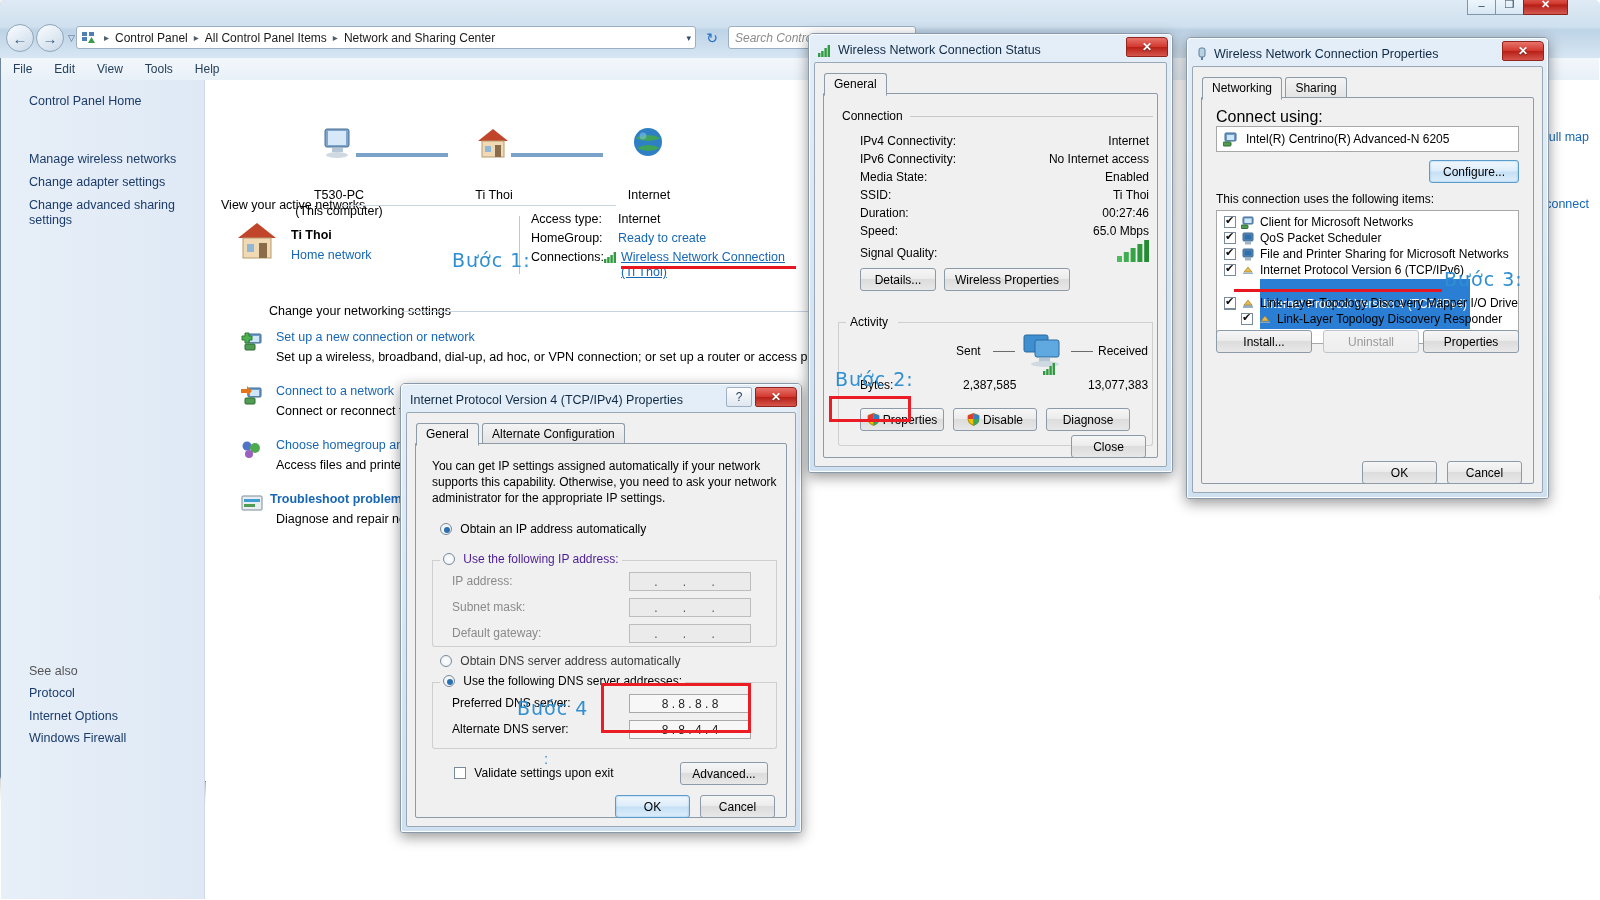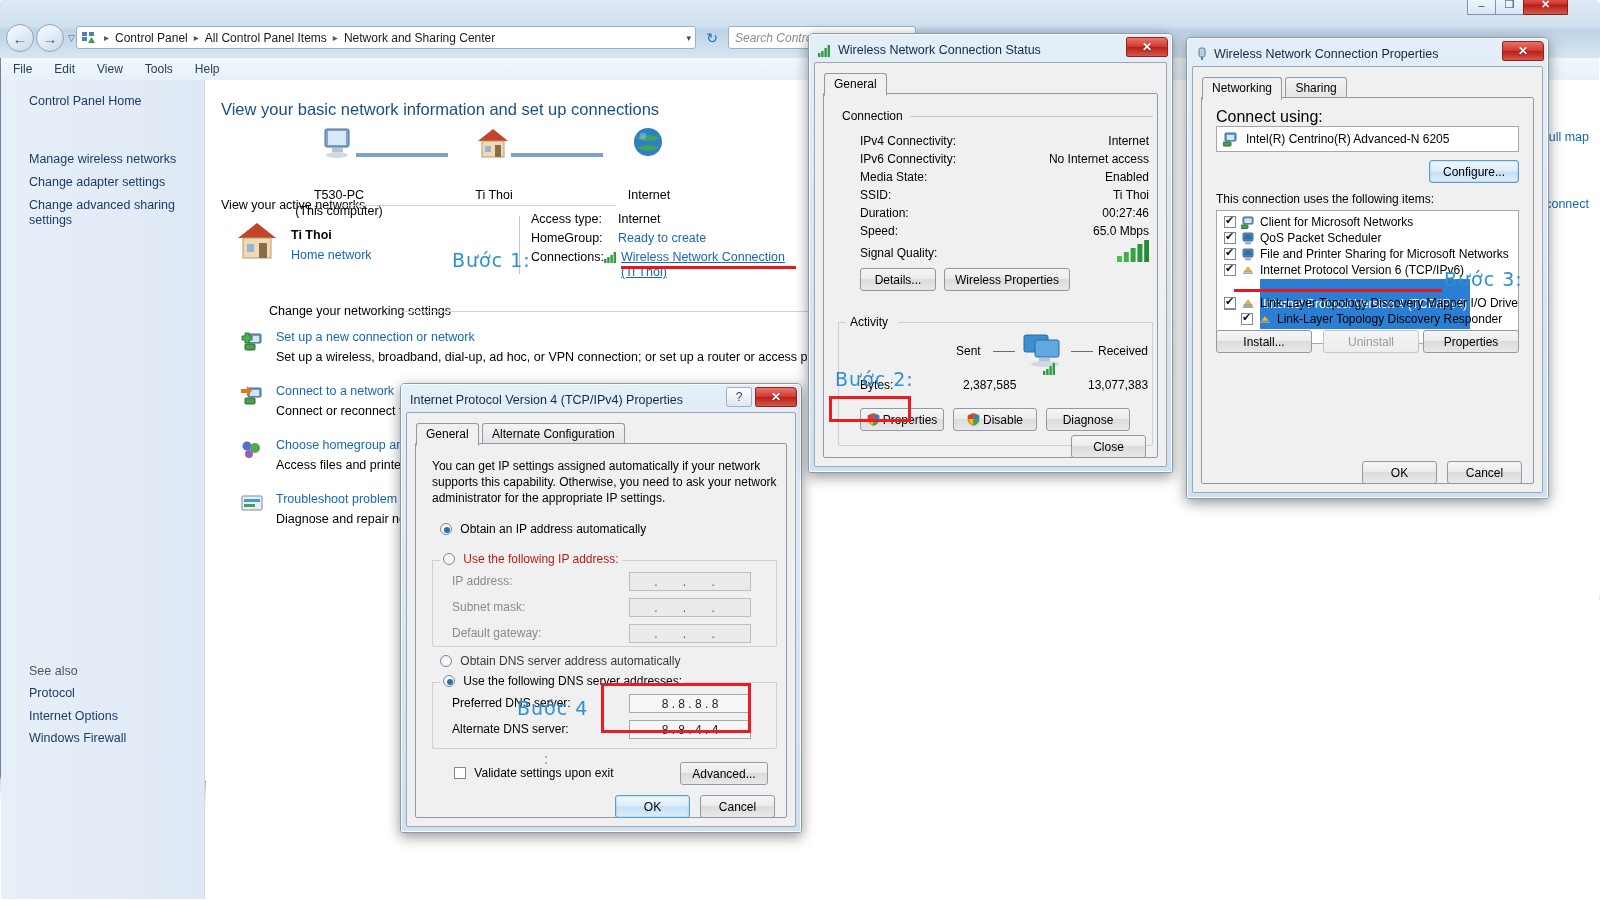--- a/index.html
+++ b/index.html
@@ -246,21 +246,20 @@
     <div class="sidelink" style="position:absolute;left:28px;top:95px;">Change adapter settings</div>
     <div class="sidelink" style="position:absolute;left:28px;top:118px;width:150px;line-height:15px;">Change advanced sharing settings</div>
 
     <div class="sidehead" style="position:absolute;left:28px;top:584px;">See also</div>
     <div class="sidelink" style="position:absolute;left:28px;top:606px;">Protocol</div>
     <div class="sidelink" style="position:absolute;left:28px;top:629px;">Internet Options</div>
     <div class="sidelink" style="position:absolute;left:28px;top:651px;">Windows Firewall</div>
   </div>
 
   <div id="cpcontent">
-    <div class="h1blue" style="position:absolute;left:15px;top:20px;">View your basic network information and set up connections</div>
     <div class="cplink" style="position:absolute;right:10px;top:50px;">See full map</div>
 
     <div style="position:absolute;left:15px;top:46px;width:710px;height:70px;">
       <div style="position:absolute;left:70px;top:0;text-align:center;width:96px;">
         <svg width="36" height="34" viewBox="0 0 36 34">
             <rect x="4" y="3" width="24" height="18" rx="2" fill="#7ea6cc" stroke="#4a6e92"></rect>
             <rect x="7" y="5" width="18" height="14" fill="#d7e9f8"></rect>
             <rect x="11" y="22" width="11" height="4" fill="#b5c7d6"></rect>
             <ellipse cx="16" cy="29" rx="11" ry="3" fill="#cfd9e2"></ellipse>
           </svg>
@@ -361,21 +360,21 @@
     <div class="cplink" style="position:absolute;left:70px;top:358px;">Choose homegroup an</div>
     <div style="position:absolute;left:70px;top:378px;font-size:12.5px;">Access files and printer</div>
 
     <div style="position:absolute;left:35px;top:414px;">
       <svg width="22" height="20" viewBox="0 0 22 20">
           <rect x="1" y="2" width="20" height="14" rx="1" fill="#e9eef3" stroke="#7d8b99"></rect>
           <rect x="3" y="5" width="16" height="3" fill="#3f9fd4"></rect>
           <rect x="3" y="10" width="11" height="3" fill="#4f9c52"></rect>
         </svg>
     </div>
-    <div class="cplink" style="position:absolute;left:70px;top:412px;">Troubleshoot problem</div>
+    <div class="cplink" style="position:absolute;left:64px;top:412px;font-weight:bold;">Troubleshoot problem</div>
     <div style="position:absolute;left:70px;top:432px;font-size:12.5px;">Diagnose and repair ne</div>
   </div>
 </div>
 
 <div class="annot" style="left:452px;top:249px;z-index:6;">Bước 1:</div>
 
 <div class="win" id="ipv4dlg" style="left:400px;top:383px;width:402px;height:450px;z-index:10;">
   <div class="win-frame">
     <div class="titlebar">
       <span class="ttl">Internet Protocol Version 4 (TCP/IPv4) Properties</span>
@@ -396,21 +395,21 @@
           <span class="ro-radio on"></span>
           <span style="margin-left:5px;">Obtain an IP address automatically</span>
         </div>
 
         <div class="group" style="left:16px;top:108px;width:345px;height:95px;">
           <div style="position:absolute;left:0;top:8px;width:100%;height:87px;border:1px solid #cfcfcf;border-top:none;border-radius:0 0 3px 3px;"></div>
           <div style="position:absolute;left:0;top:8px;width:8px;border-top:1px solid #cfcfcf;"></div>
           <div style="position:absolute;right:0;top:8px;width:180px;border-top:1px solid #cfcfcf;"></div>
           <div style="position:absolute;left:8px;top:0;font-size:12px;background:#f0f0f0;padding:0 3px;">
             <span class="ro-radio"></span>
-            <span style="margin-left:5px;color:#b91c1c;">Use the following IP address:</span>
+            <span style="margin-left:5px;color:#4c1d95;">Use the following IP address:</span>
           </div>
           <div style="position:absolute;left:20px;top:22px;font-size:12px;color:#8a8a8a;">IP address:</div>
           <div class="fld" style="position:absolute;left:197px;top:20px;width:122px;text-align:center;letter-spacing:11px;">.   .   .</div>
           <div style="position:absolute;left:20px;top:48px;font-size:12px;color:#8a8a8a;">Subnet mask:</div>
           <div class="fld" style="position:absolute;left:197px;top:46px;width:122px;text-align:center;letter-spacing:11px;">.   .   .</div>
           <div style="position:absolute;left:20px;top:74px;font-size:12px;color:#8a8a8a;">Default gateway:</div>
           <div class="fld" style="position:absolute;left:197px;top:72px;width:122px;text-align:center;letter-spacing:11px;">.   .   .</div>
         </div>
 
         <div style="position:absolute;left:24px;top:210px;font-size:12px;">

